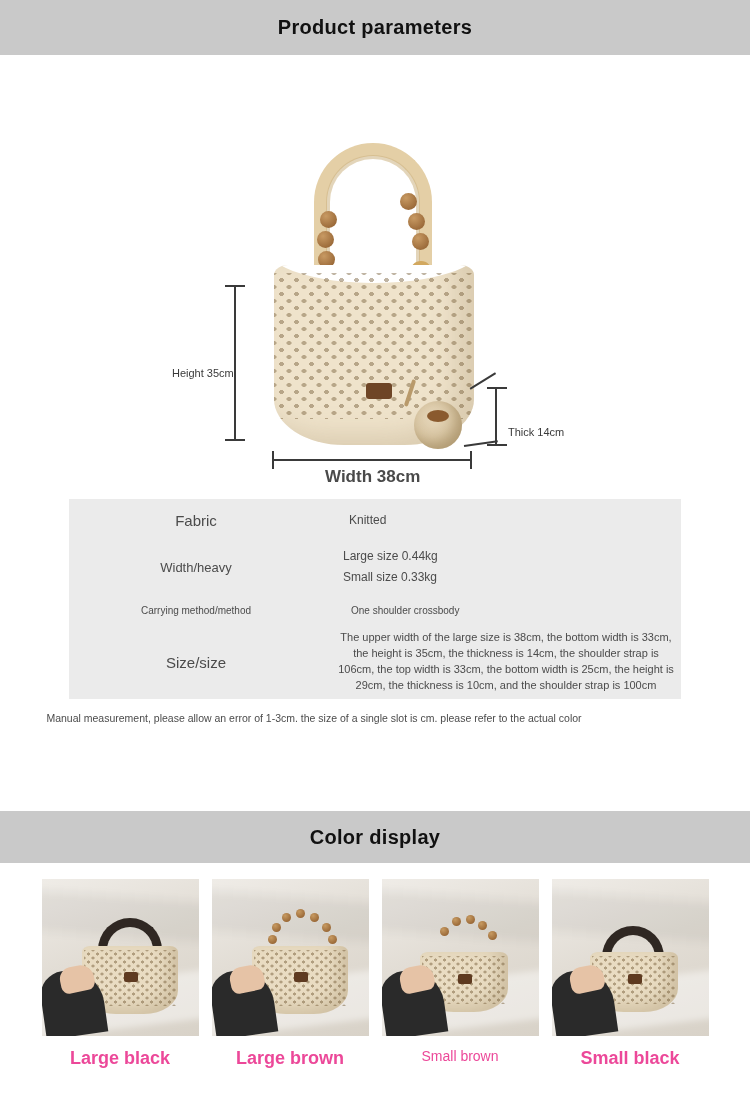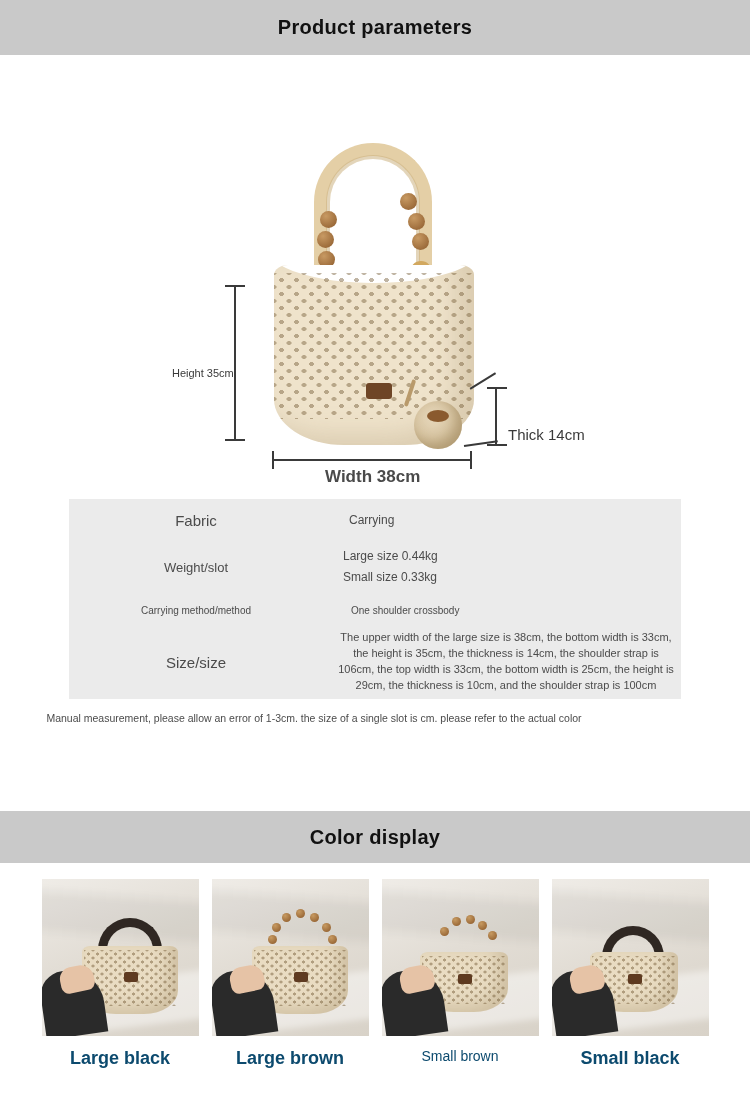--- a/index.html
+++ b/index.html
@@ -165,21 +165,21 @@
   }
   .label-width {
     position: absolute;
     font-size: 17px;
     font-weight: bold;
     color: #4a4a4a;
     white-space: nowrap;
   }
   .label-thick {
     position: absolute;
-    font-size: 15px;
+    font-size: 11px;
     color: #3a3a3a;
     white-space: nowrap;
   }
 
   
   .spec-box {
     position: absolute;
     left: 69px;
     top: 499px;
     width: 612px;
@@ -318,21 +318,21 @@
     position: absolute; left: 28px; bottom: 38px;
     width: 22px; height: 22px; border-radius: 50%;
     background: radial-gradient(circle at 40% 35%, #e0cfae, #b99d71);
   }
   .photo .coin.dark {
     background: radial-gradient(circle at 40% 35%, #4a4039, #251f1b);
   }
   .color-caption {
     text-align: center;
     margin-top: 12px;
-    color: #0c4a6e;
+    color: #ec4899;
   }
   .cap-lg { font-size: 18px; font-weight: bold; }
   .cap-sm { font-size: 14px; }
 </style>
 </head>
 <body>
 
 <div class="section-bar" id="bar-params">Product parameters</div>
 
 <div class="diagram">
@@ -374,25 +374,25 @@
   <div class="cap-h" style="left:487px; top:389px;"></div>
   <div class="mline h-line" style="left:470px; top:333px; width:30px; transform:rotate(-32deg); transform-origin:left center;"></div>
   <div class="mline h-line" style="left:464px; top:390px; width:34px; transform:rotate(-8deg); transform-origin:left center;"></div>
   <div class="label-thick" style="left:508px; top:371px;">Thick 14cm</div>
 </div>
 
 <div class="spec-box">
 
   <div class="spec-row row-fabric">
     <div class="spec-key">Fabric</div>
-    <div class="spec-val">Carrying</div>
+    <div class="spec-val">Knitted</div>
   </div>
 
   <div class="spec-row row-weight">
-    <div class="spec-key">Weight/slot</div>
+    <div class="spec-key">Width/heavy</div>
     <div class="spec-val">
       <div>Large size 0.44kg</div>
       <div>Small size 0.33kg</div>
     </div>
   </div>
 
   <div class="spec-row row-carry">
     <div class="spec-key">Carrying method/method</div>
     <div class="spec-val">One shoulder crossbody</div>
   </div>

